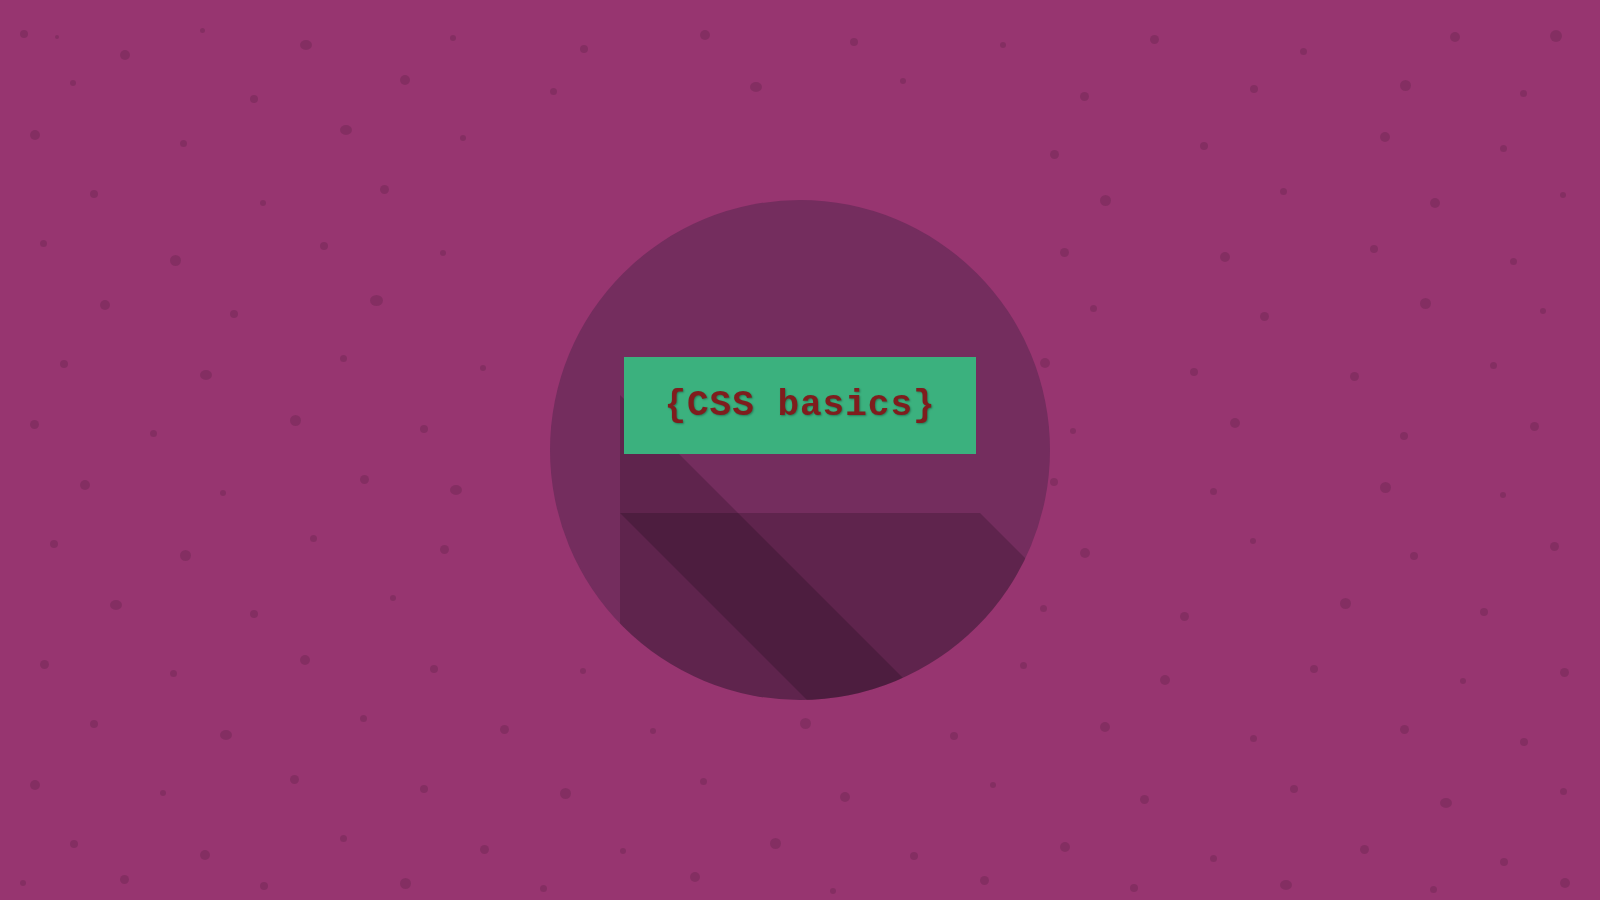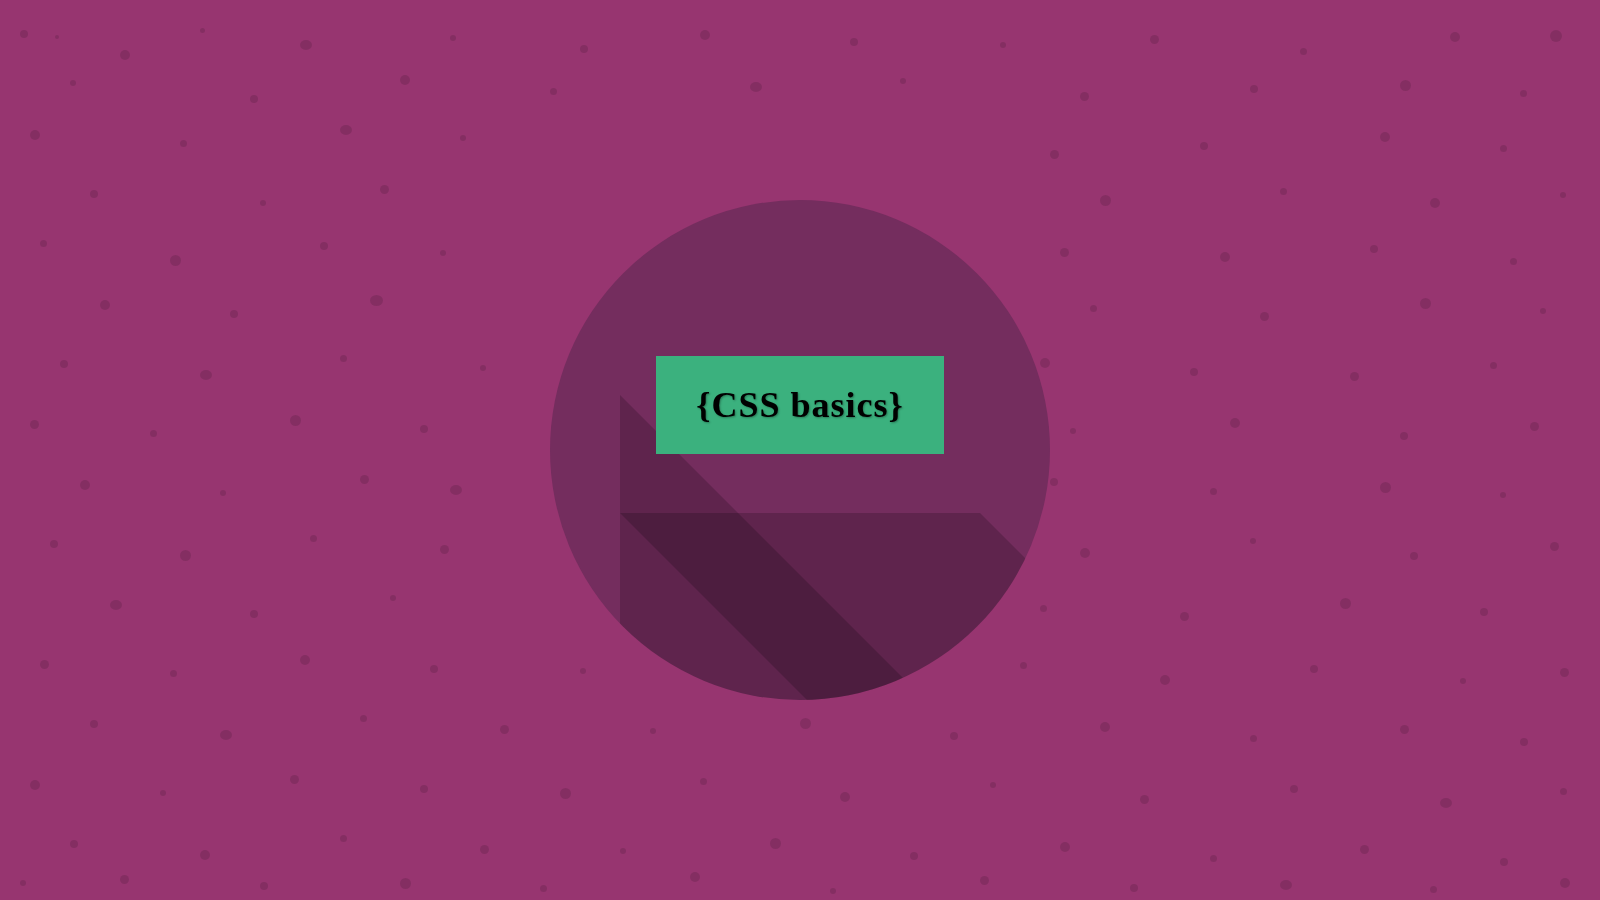--- a/index.html
+++ b/index.html
@@ -79,24 +79,24 @@
       z-index: 10;
       background-color: #3bb17e;
       padding: 28px 40px;
       display: flex;
       align-items: center;
       justify-content: center;
       margin-top: -90px;
     }
 
     .badge-text {
-      font-family: Liberation Serif, serif;
+      font-family: Liberation Mono, monospace;
       font-size: 36px;
       font-weight: bold;
-      color: #000000;
+      color: #7f1d1d;
       letter-spacing: 1px;
       text-shadow: 1px 1px 2px rgba(0, 0, 0, 0.3);
       white-space: nowrap;
     }
   </style>
 </head>
 <body>
 
 <div class="speckle-layer">
   <div class="speckle" style="top:30px;left:20px;width:8px;height:8px;"></div>

